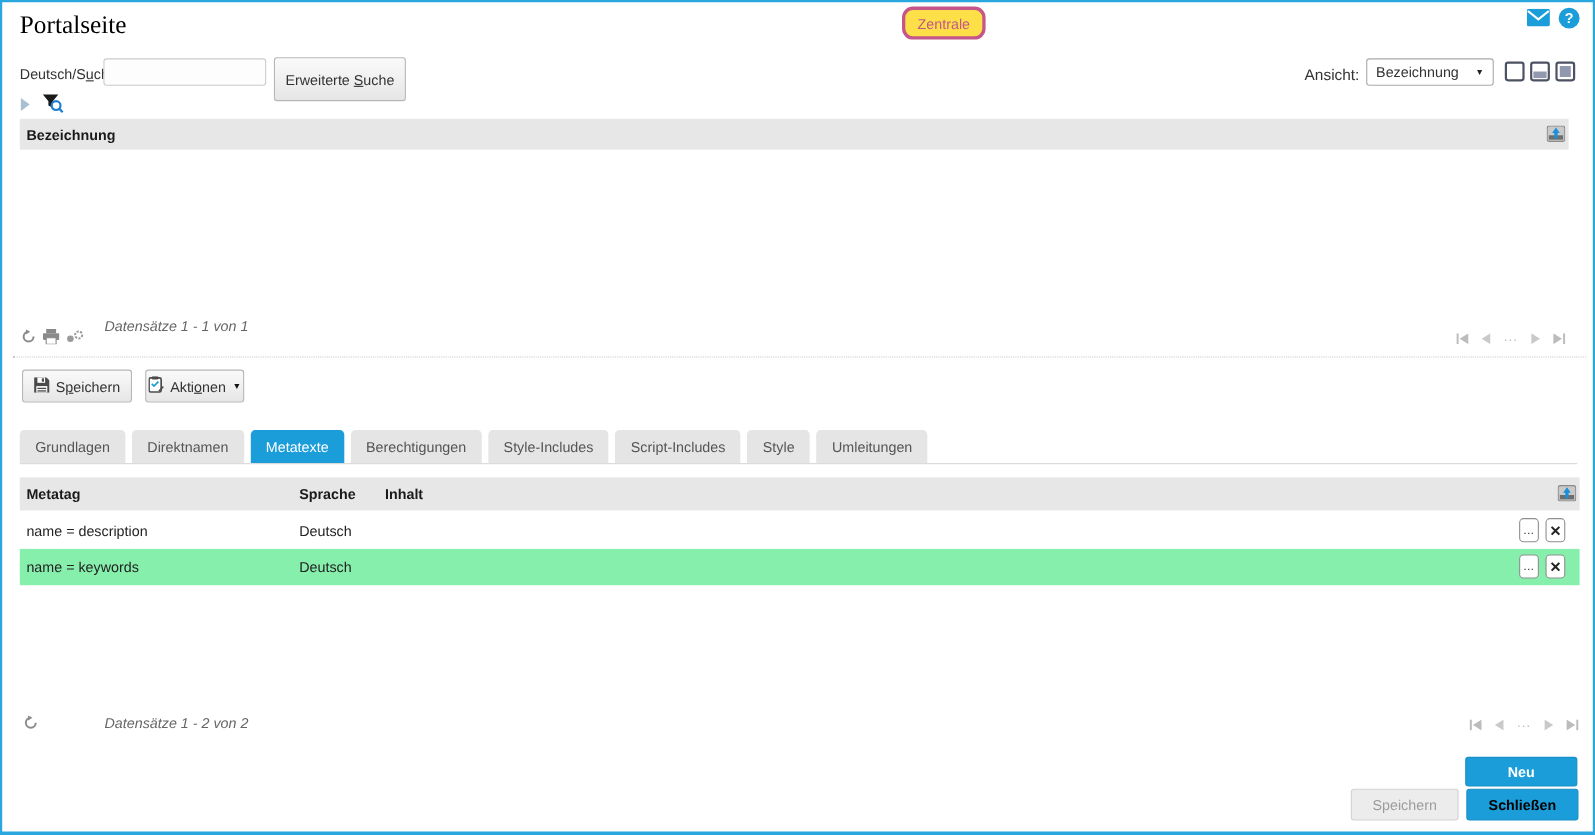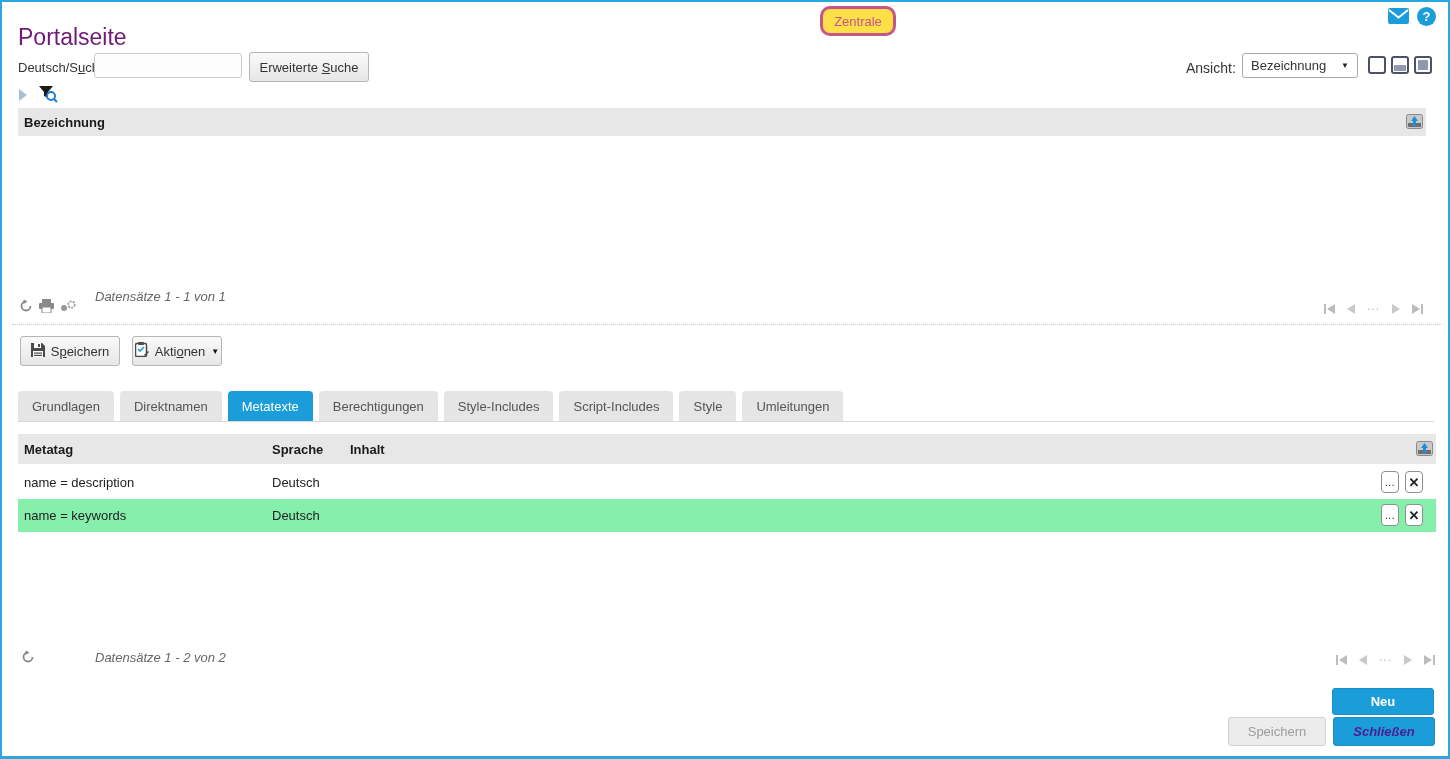--- a/index.html
+++ b/index.html
@@ -9,21 +9,21 @@
     position: relative;
     width: 1450px; height: 759px;
     background: #fff;
     border: 2px solid #2aa7df;
     border-bottom-width: 3px;
     overflow: hidden;
   }
   .abs { position:absolute; }
 
   
-  .title { left:16px; top:22px; font-size:23px; color:#701a75; }
+  .title { left:16px; top:8px; font-size:23px; color:#000000;font-family:Liberation Serif, serif; }
   .badge {
     left:818px; top:4px; width:76px; height:30px;
     border:3px solid #c4568a; border-radius:10px;
     color:#c4568a; font-size:13px;
     display:flex; align-items:center; justify-content:center;
     background:#fde047;
   }
   .mail-ic { left:1386px; top:6px; }
   .help-ic { left:1415px; top:5px; width:19px; height:19px; border-radius:50%;
     background:#1b9dd9; color:#fff; font-size:13px; font-weight:bold;
@@ -35,21 +35,21 @@
   .flt-input { left:92px; top:51px; width:148px; height:25px;
     border:1px solid #ccc; border-radius:3px; background:#fdfdfd;
     font-size:13px; padding:0 6px; font-family:inherit; }
   .btn {
     border:1px solid #b6b6b6; border-radius:3px;
     background:linear-gradient(#fafafa,#e6e6e6);
     font-size:13px; color:#333;
     display:inline-flex; align-items:center; justify-content:center; gap:6px;
     font-family:inherit; cursor:default;
   }
-  .adv-btn { left:247px; top:50px; width:120px; height:30px; }
+  .adv-btn { left:247px; top:50px; width:120px; height:40px; }
   .ansicht-label { left:1184px; top:58px; font-size:14px; }
   .view-select { left:1240px; top:51px; width:116px; height:25px;
     border:1px solid #a9a9a9; border-radius:3px; background:#fff;
     font-size:13px; display:flex; align-items:center; padding:0 8px; }
   .view-select .caret { margin-left:auto; font-size:8px; color:#222; }
   .vicon { top:54px; width:18px; height:18px; border:2px solid #4c5263;
     border-radius:3px; background:#fff; }
   .vicon.half::after { content:""; position:absolute; left:1px; right:1px; bottom:1px; height:6px; background:#9099ae; }
   .vicon.full::after { content:""; position:absolute; left:2px; right:2px; top:2px; bottom:2px; background:#8f98ae; }
 
@@ -115,22 +115,22 @@
   .neu-btn { left:1330px; top:666px; width:102px; height:27px;
     background:#1b9dd9; border:1px solid #188fc6; border-radius:3px;
     color:#fff; font-size:13px; font-weight:bold;
     display:flex; align-items:center; justify-content:center;margin-top:20px; }
   .save2-btn { left:1226px; top:715px; width:98px; height:29px;
     background:#ececec; border:1px solid #d2d2d2; border-radius:3px;
     color:#9c9c9c; font-size:13px;
     display:flex; align-items:center; justify-content:center; }
   .close-btn { left:1331px; top:715px; width:102px; height:29px;
     background:#1b9dd9; border:1px solid #188fc6; border-radius:3px;
-    color:#4c1d95; font-size:13px; font-weight:bold;
-    display:flex; align-items:center; justify-content:center;font-style:italic; }
+    color:#000000; font-size:13px; font-weight:bold;
+    display:flex; align-items:center; justify-content:center; }
 </style>
 </head>
 <body>
 
 <div class="page">
 
   <div class="abs title">Portalseite</div>
   <div class="abs badge">Zentrale</div>
   <div class="abs mail-ic">
     <svg width="21" height="16" viewBox="0 0 21 16">

